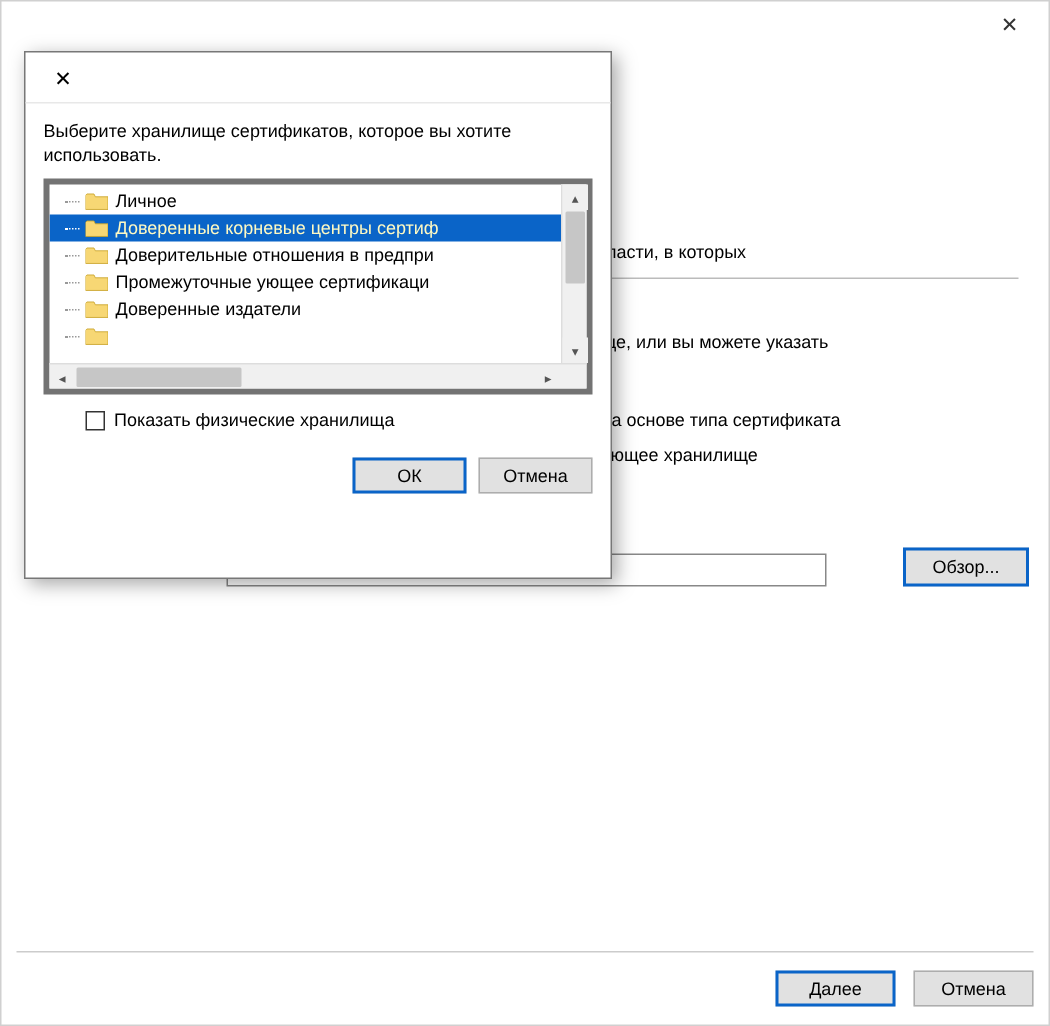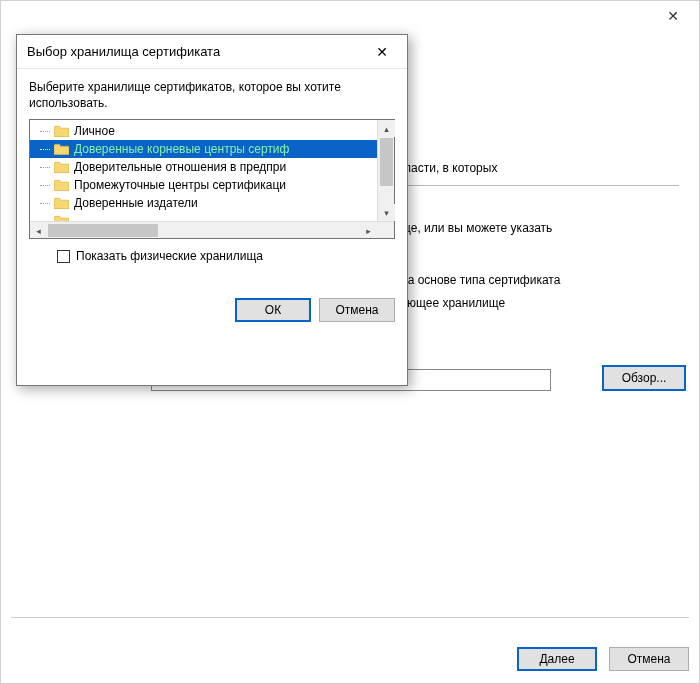--- a/index.html
+++ b/index.html
@@ -47,21 +47,21 @@
   }
   .bottom-bar {
     position:absolute; left:10px; right:10px; bottom:12px;
     border-top:1px solid #ccc;
     padding-top:12px;
     display:flex; justify-content:flex-end; gap:12px;
   }
   .btn {
     height:24px; min-width:80px; padding:0 14px;
     background:#e1e1e1; border:1px solid #adadad;
-    display:inline-flex; align-items:center; justify-content:center;margin-top:17px;
+    display:inline-flex; align-items:center; justify-content:center;
   }
   .btn.primary { border:2px solid #0a64c8; }
   
   .modal {
     position:absolute;
     left:16px; top:34px;
     width:392px; height:352px;
     background:#fff;
     border:1px solid #777;
     box-shadow: 3px 3px 12px rgba(0,0,0,0.35);
@@ -69,21 +69,21 @@
   .modal-titlebar {
     height:34px; display:flex; align-items:center; padding:0 10px;
     justify-content:space-between;
     border-bottom:1px solid #e8e8e8;
   }
   .modal-title { font-size:13px; }
   .close-x { font-size:14px; width:30px;text-align:center; }
   .modal-content { padding:10px 12px 12px 12px; }
   .instr { margin-bottom:8px; line-height:1.35; }
   .tree-box {
-    border:1px solid #737373; height:120px; position:relative;
+    border:4px solid #737373; height:144px; position:relative;
     background:#fff;
   }
   .tree-scroll-v {
     position:absolute; right:0; top:0; bottom:17px; width:17px;
     background:#f0f0f0; border-left:1px solid #ddd;
   }
   .tree-scroll-v .arrow-up, .tree-scroll-v .arrow-down {
     position:absolute; left:0; width:17px; height:17px;
     display:flex;align-items:center;justify-content:center; font-size:9px; color:#555;
     background:#f0f0f0;
@@ -110,21 +110,21 @@
     position:relative;
   }
   .tree-item::before{
     content:""; position:absolute; left:10px; top:9px; width:10px; border-top:1px dotted #999;
   }
   .folder-icon {
     width:15px; height:12px; margin-right:5px; flex:none;
   }
   .folder-icon svg { display:block; }
   .tree-item.selected {
-    background:#0a64c8; color:#86efac;
+    background:#0a64c8; color:#fef9c3;
   }
   .tree-item.selected::before{ border-color:#fff;}
   .check-row { display:flex; align-items:center; gap:6px; margin-top:10px;margin-left:28px; }
   .checkbox {
     width:13px; height:13px; border:1px solid #333; background:#fff;
   }
   .modal-buttons {
     display:flex; justify-content:flex-end; gap:8px; margin-top:18px;
   }
 </style>
@@ -153,21 +153,20 @@
       <span>Далее</span>
     </div>
     <div class="btn">
       <span>Отмена</span>
     </div>
   </div>
 </div>
 
 <div class="modal">
   <div class="modal-titlebar">
-    <span class="modal-title">Выбор хранилища сертификата</span>
     <span class="close-x">
       <span>✕</span>
     </span>
   </div>
   <div class="modal-content">
     <div class="instr">Выберите хранилище сертификатов, которое вы хотите использовать.</div>
 
     <div class="tree-box">
       <div class="tree-inner" id="tree-inner">
           <div class="tree-item">
@@ -193,21 +192,21 @@
               </svg>
             </span>
             <span>Доверительные отношения в предпри</span>
           </div>
           <div class="tree-item">
             <span class="folder-icon">
               <svg viewBox="0 0 16 12" width="15" height="12">
                 <path d="M0 2 L0 12 L16 12 L16 3 L7 3 L6 1 L1 1 Z" fill="#f7d774" stroke="#c9a227" stroke-width="0.6"></path>
               </svg>
             </span>
-            <span>Промежуточные центры сертификаци</span>
+            <span>Промежуточные ующее сертификаци</span>
           </div>
           <div class="tree-item">
             <span class="folder-icon">
               <svg viewBox="0 0 16 12" width="15" height="12">
                 <path d="M0 2 L0 12 L16 12 L16 3 L7 3 L6 1 L1 1 Z" fill="#f7d774" stroke="#c9a227" stroke-width="0.6"></path>
               </svg>
             </span>
             <span>Доверенные издатели</span>
           </div>
           <div class="tree-item">

